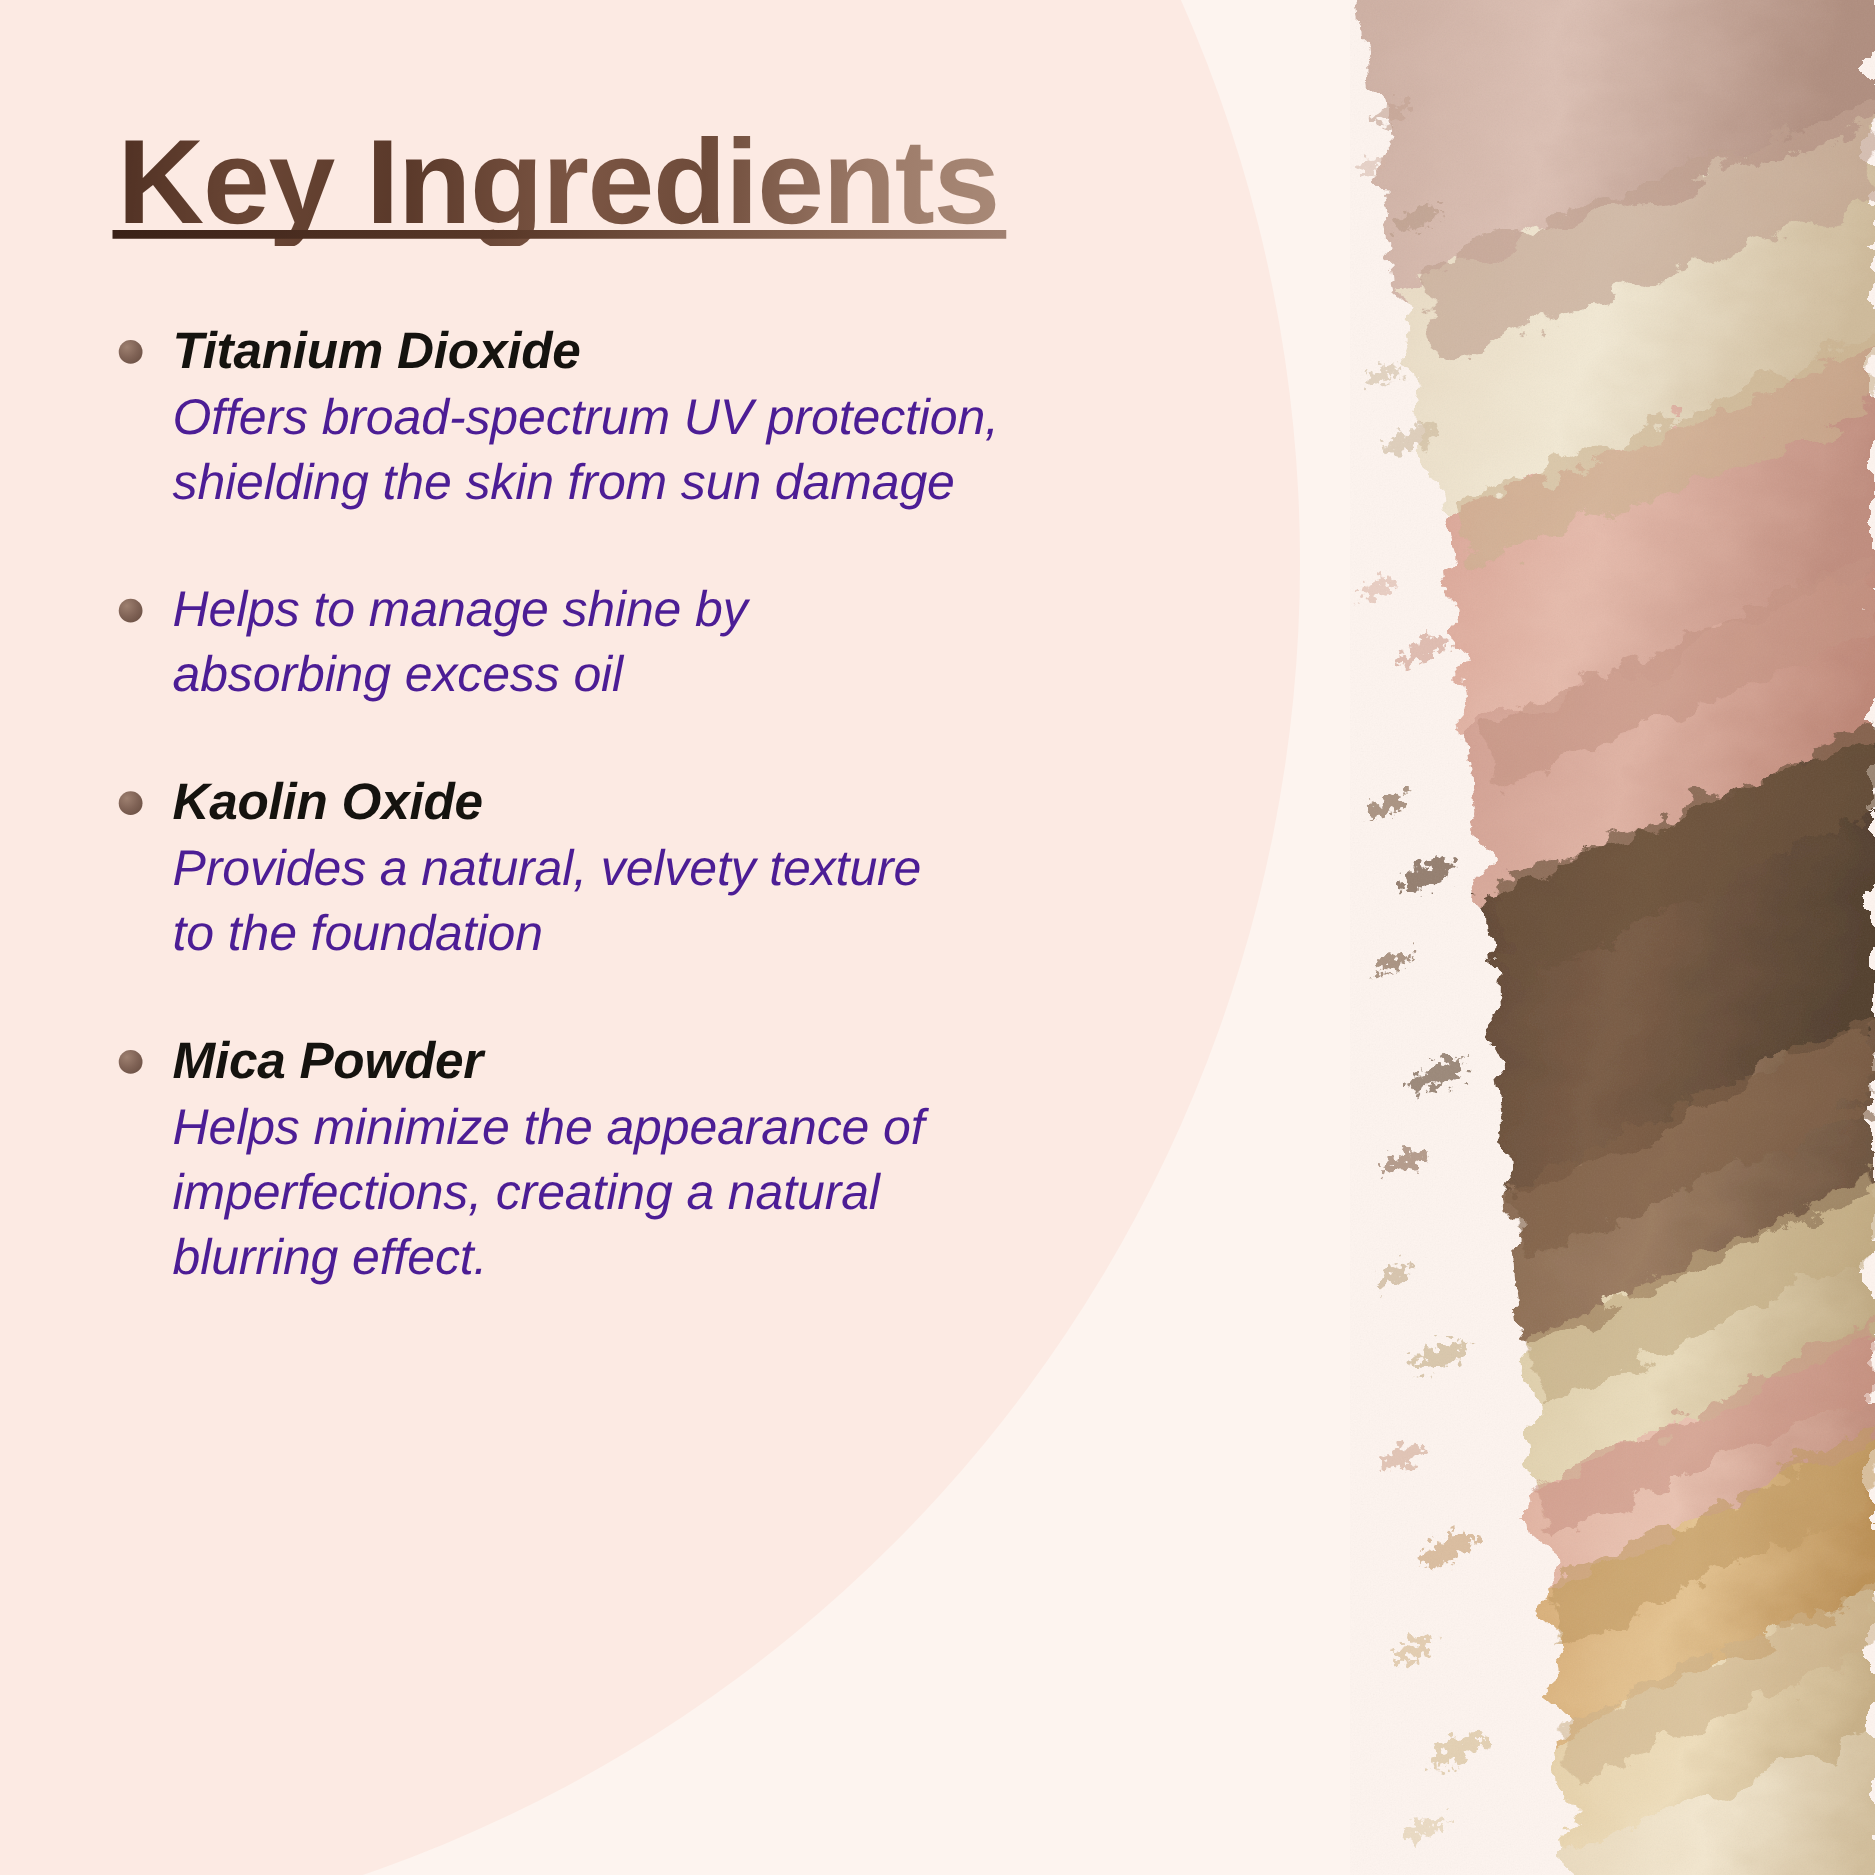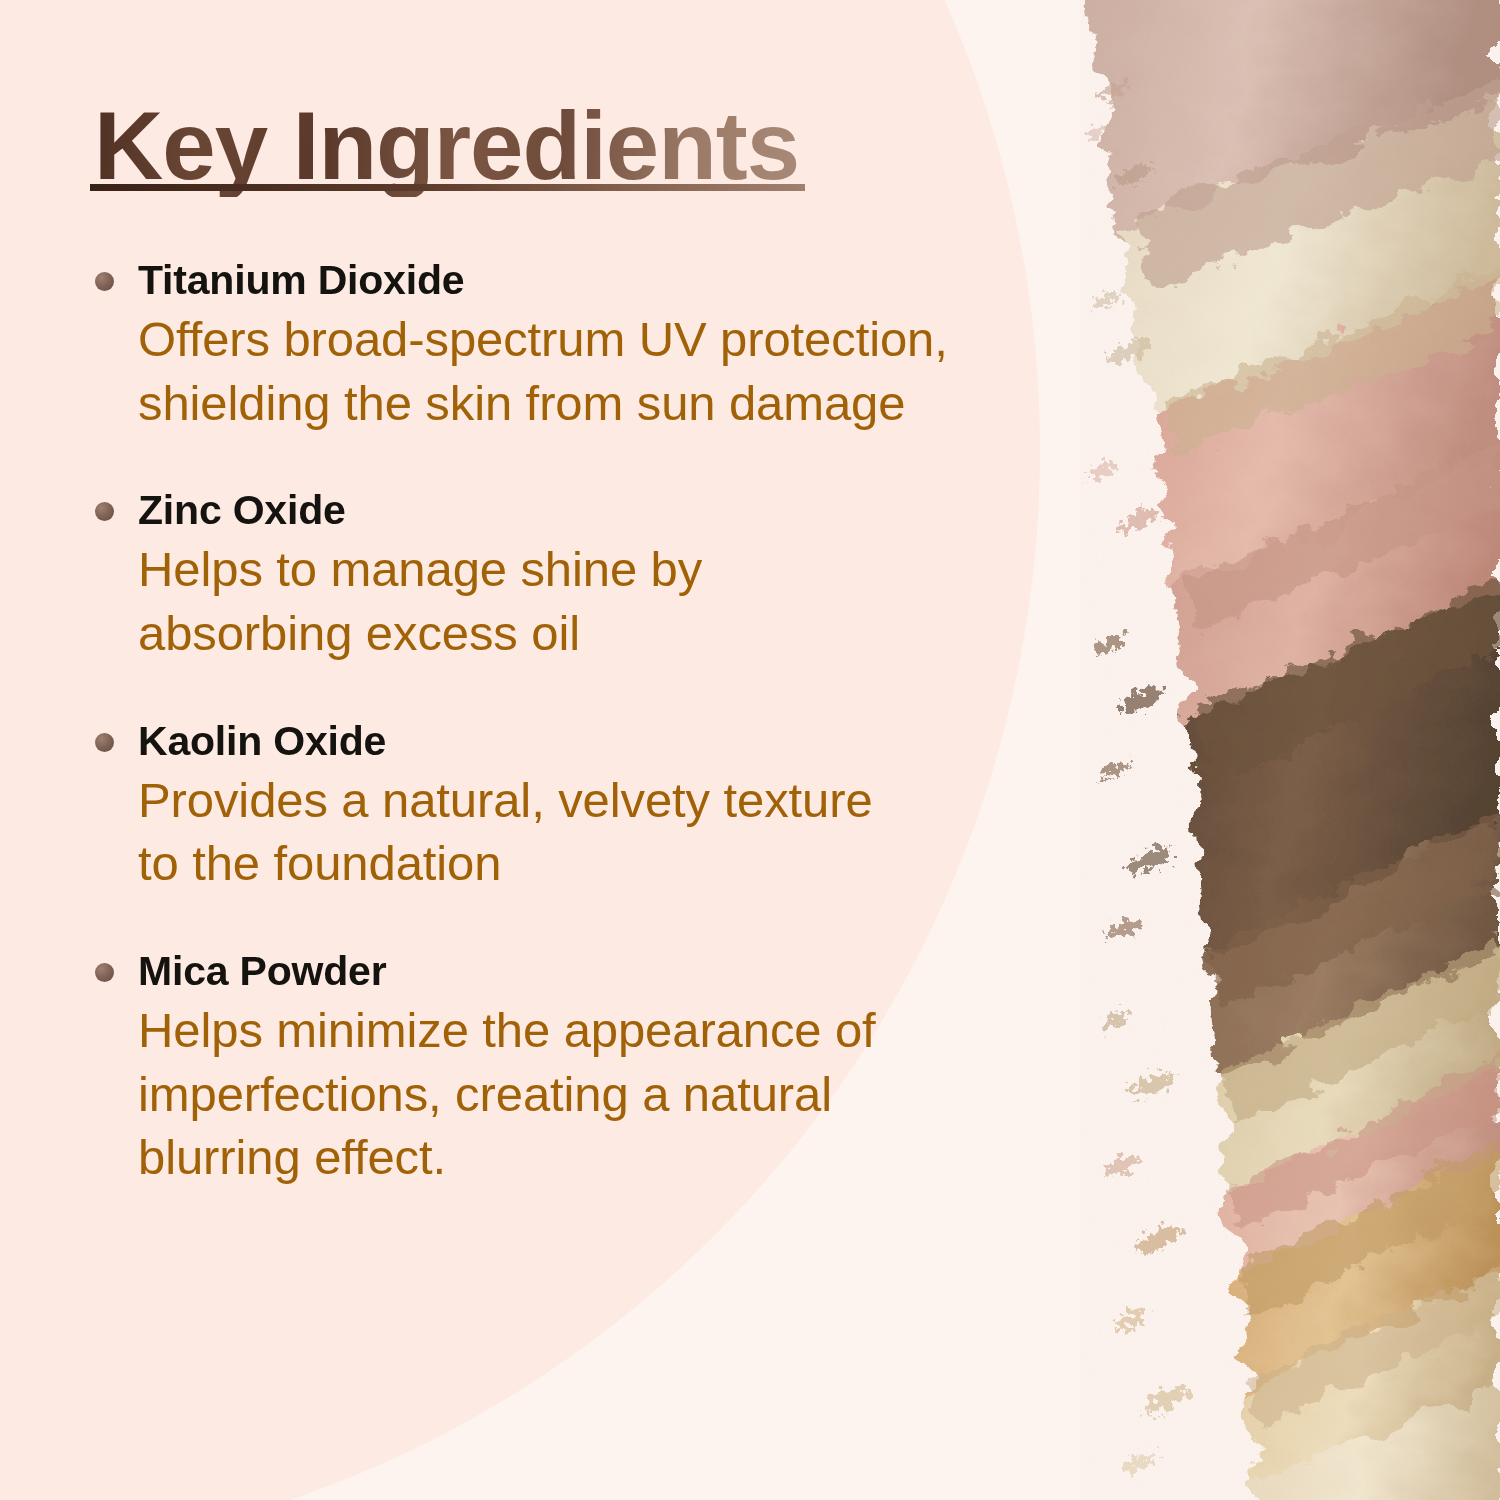--- a/index.html
+++ b/index.html
@@ -62,21 +62,21 @@
   }
   .title-underline {
     position:absolute;
     left:4px; right:2px;
     bottom:6px;
     height:7px;
     background-image: linear-gradient(95deg, #3A2117 0%, #5B3A2A 45%, #8A6754 80%, #A08070 100%);
   }
 
   
-  .ing-list { list-style:none; }
+  .ing-list { list-style:none;font-style:italic; }
   .ing-item {
     position:relative;
     padding-left:52px;
     margin-bottom:50px;
   }
   .ing-item:last-child { margin-bottom:15px; }
 
   .bullet {
     position:absolute;
     left:9px; top:17px;
@@ -86,23 +86,23 @@
   }
 
   .ing-name {
     font-size:41px;
     font-weight:700;
     color:#15130F;
     line-height:1.22;
     letter-spacing:-0.2px;
   }
   .ing-desc {
-    font-size:49px;
+    font-size:40px;
     font-weight:300;
-    color:#a16207;
+    color:#4c1d95;
     line-height:1.30;
     letter-spacing:-0.1px;
     margin-top:3px;
     white-space:pre-line;
   }
 </style>
 </head>
 <body>
 
 <div id="canvas">
@@ -276,21 +276,20 @@
 
       <li class="ing-item">
         <span class="bullet"></span>
         <div class="ing-name">Titanium Dioxide</div>
         <div class="ing-desc">Offers broad-spectrum UV protection,
 shielding the skin from sun damage</div>
       </li>
 
       <li class="ing-item">
         <span class="bullet"></span>
-        <div class="ing-name">Zinc Oxide</div>
         <div class="ing-desc">Helps to manage shine by
 absorbing excess oil</div>
       </li>
 
       <li class="ing-item">
         <span class="bullet"></span>
         <div class="ing-name">Kaolin Oxide</div>
         <div class="ing-desc">Provides a natural, velvety texture
 to the foundation</div>
       </li>

